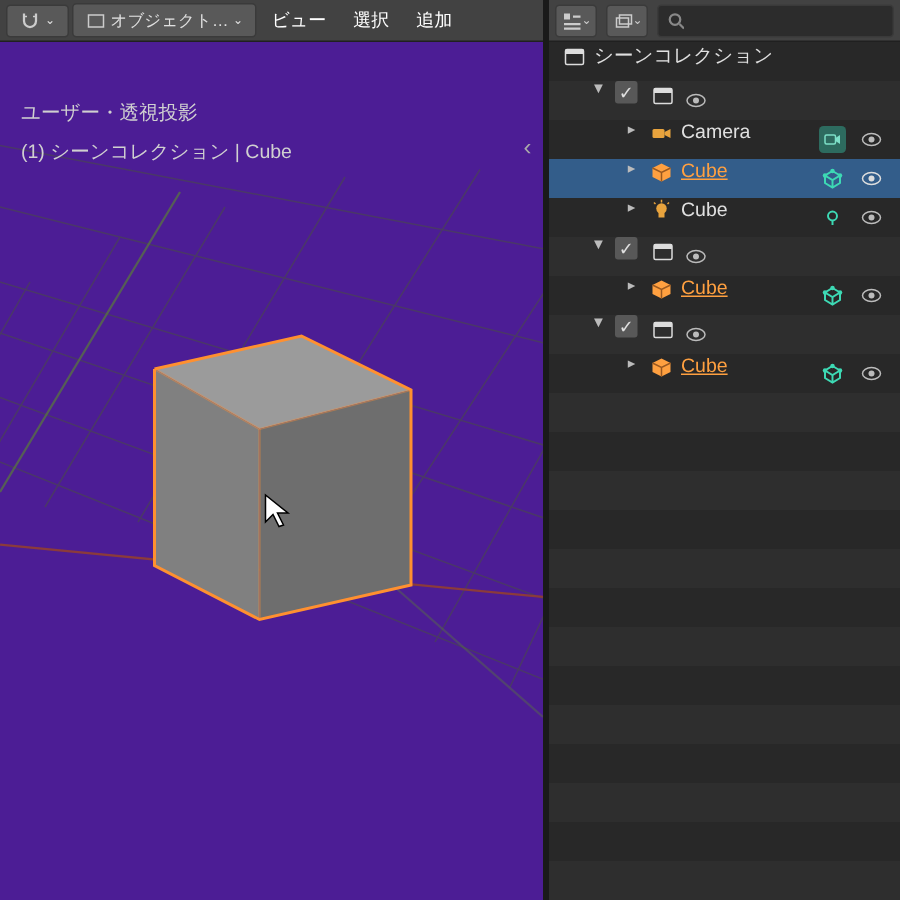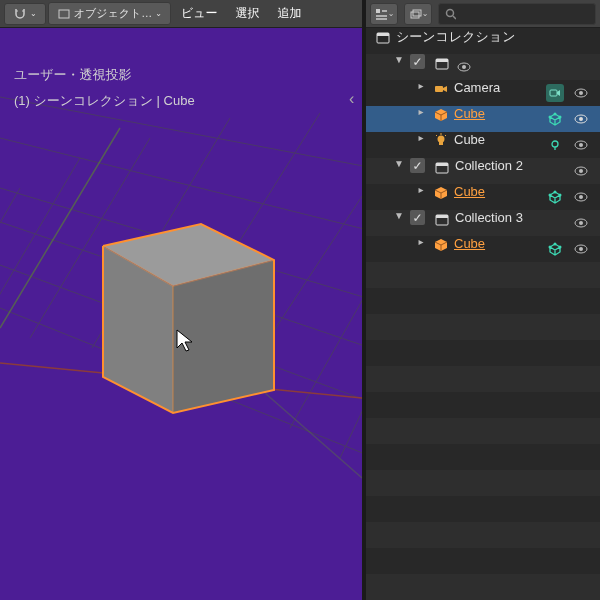--- a/index.html
+++ b/index.html
@@ -280,21 +280,20 @@
       <div class="tree-row alt">
         <span class="tree-indent"></span>
         <span class="expand">▼</span>
         <span class="checkbox">✓</span>
         <span class="tree-icon">
           <svg width="16" height="16">
               <rect x="2" y="4" width="12" height="10" stroke="#ddd" fill="none" rx="1"></rect>
               <rect x="2" y="4" width="12" height="3" fill="#ddd"></rect>
             </svg>
         </span>
-        <span class="tree-label">Collection 2</span>
         <div class="row-actions">
           <span class="action-icon">
               <svg width="16" height="16">
                 <ellipse cx="8" cy="8" rx="6" ry="4" stroke="#bbb" fill="none"></ellipse>
                 <circle cx="8" cy="8" r="2" fill="#bbb"></circle>
               </svg>
             </span>
         </div>
       </div>
 
@@ -330,21 +329,20 @@
       <div class="tree-row alt">
         <span class="tree-indent"></span>
         <span class="expand">▼</span>
         <span class="checkbox">✓</span>
         <span class="tree-icon">
           <svg width="16" height="16">
               <rect x="2" y="4" width="12" height="10" stroke="#ddd" fill="none" rx="1"></rect>
               <rect x="2" y="4" width="12" height="3" fill="#ddd"></rect>
             </svg>
         </span>
-        <span class="tree-label">Collection 3</span>
         <div class="row-actions">
           <span class="action-icon">
               <svg width="16" height="16">
                 <ellipse cx="8" cy="8" rx="6" ry="4" stroke="#bbb" fill="none"></ellipse>
                 <circle cx="8" cy="8" r="2" fill="#bbb"></circle>
               </svg>
             </span>
         </div>
       </div>
 

